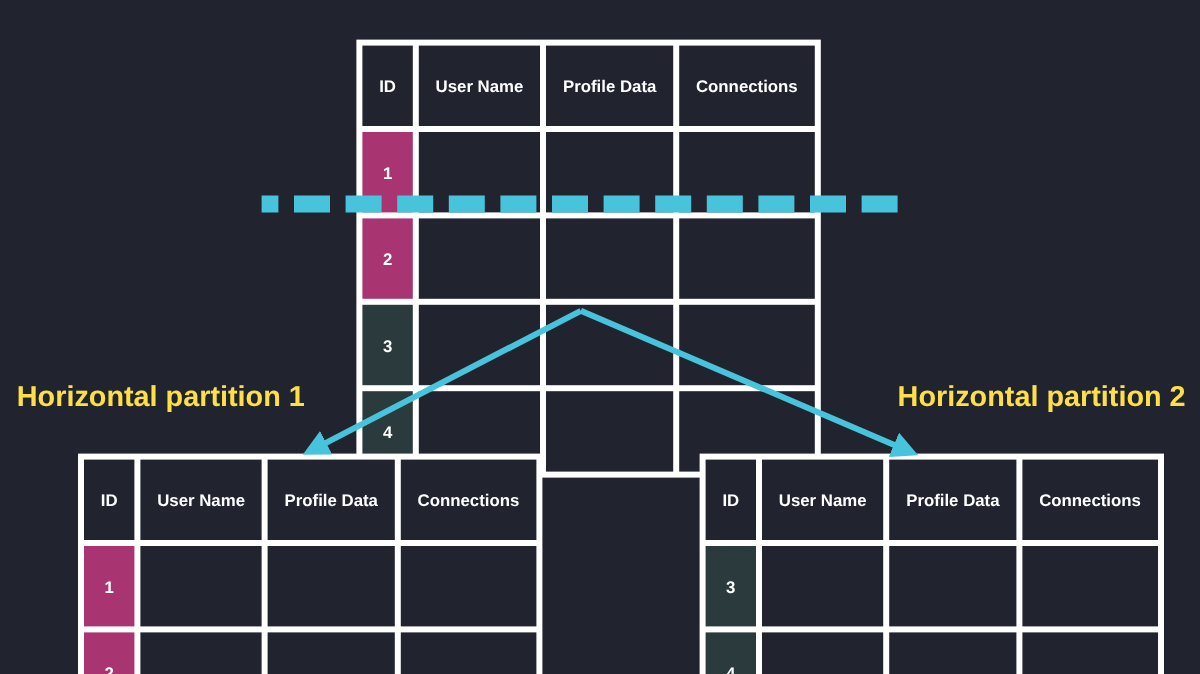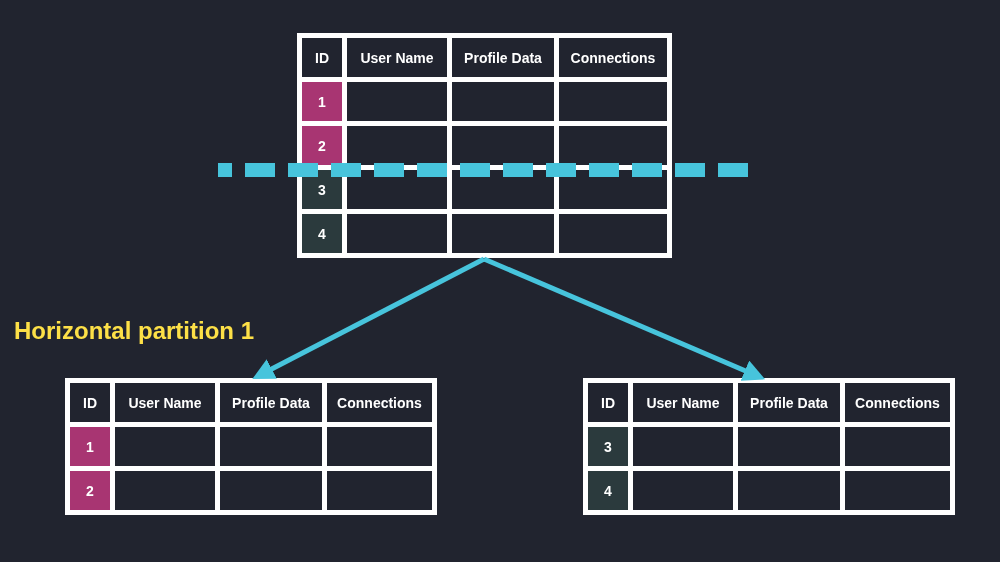--- a/index.html
+++ b/index.html
@@ -23,21 +23,21 @@
     background: #ffffff;
     table-layout: fixed;
   }
   table.dtable th, table.dtable td {
     background: #21242f;
     color: #ffffff;
     font-weight: bold;
     font-size: 14px;
     text-align: center;
     vertical-align: middle;
-    padding: 0;
+    padding: 14px;
     height: 39px;
     overflow: hidden;
     white-space: nowrap;
   }
   table.dtable td.id-p1 { background: #a83572; }
   table.dtable td.id-p2 { background: #2b3a3d; }
 
   #main-table  { left: 297px; top: 33px;  }
   #left-table  { left: 65px;  top: 378px; }
   #right-table { left: 583px; top: 378px; }
@@ -102,20 +102,21 @@
     <tr>
       <td class="id-p2">4</td>
       <td></td>
       <td></td>
       <td></td>
     </tr>
   </tbody>
     </table>
 
   <div id="partition-title-1" class="partition-title">Horizontal partition 1</div>
+  <div id="partition-title-2" class="partition-title">Horizontal partition 2</div>
 
   <table id="left-table" class="dtable">
     <colgroup>
       <col style="width:40px">
         <col style="width:100px">
         <col style="width:102px">
         <col style="width:105px">
     </colgroup>
     <tbody>
         <tr>

